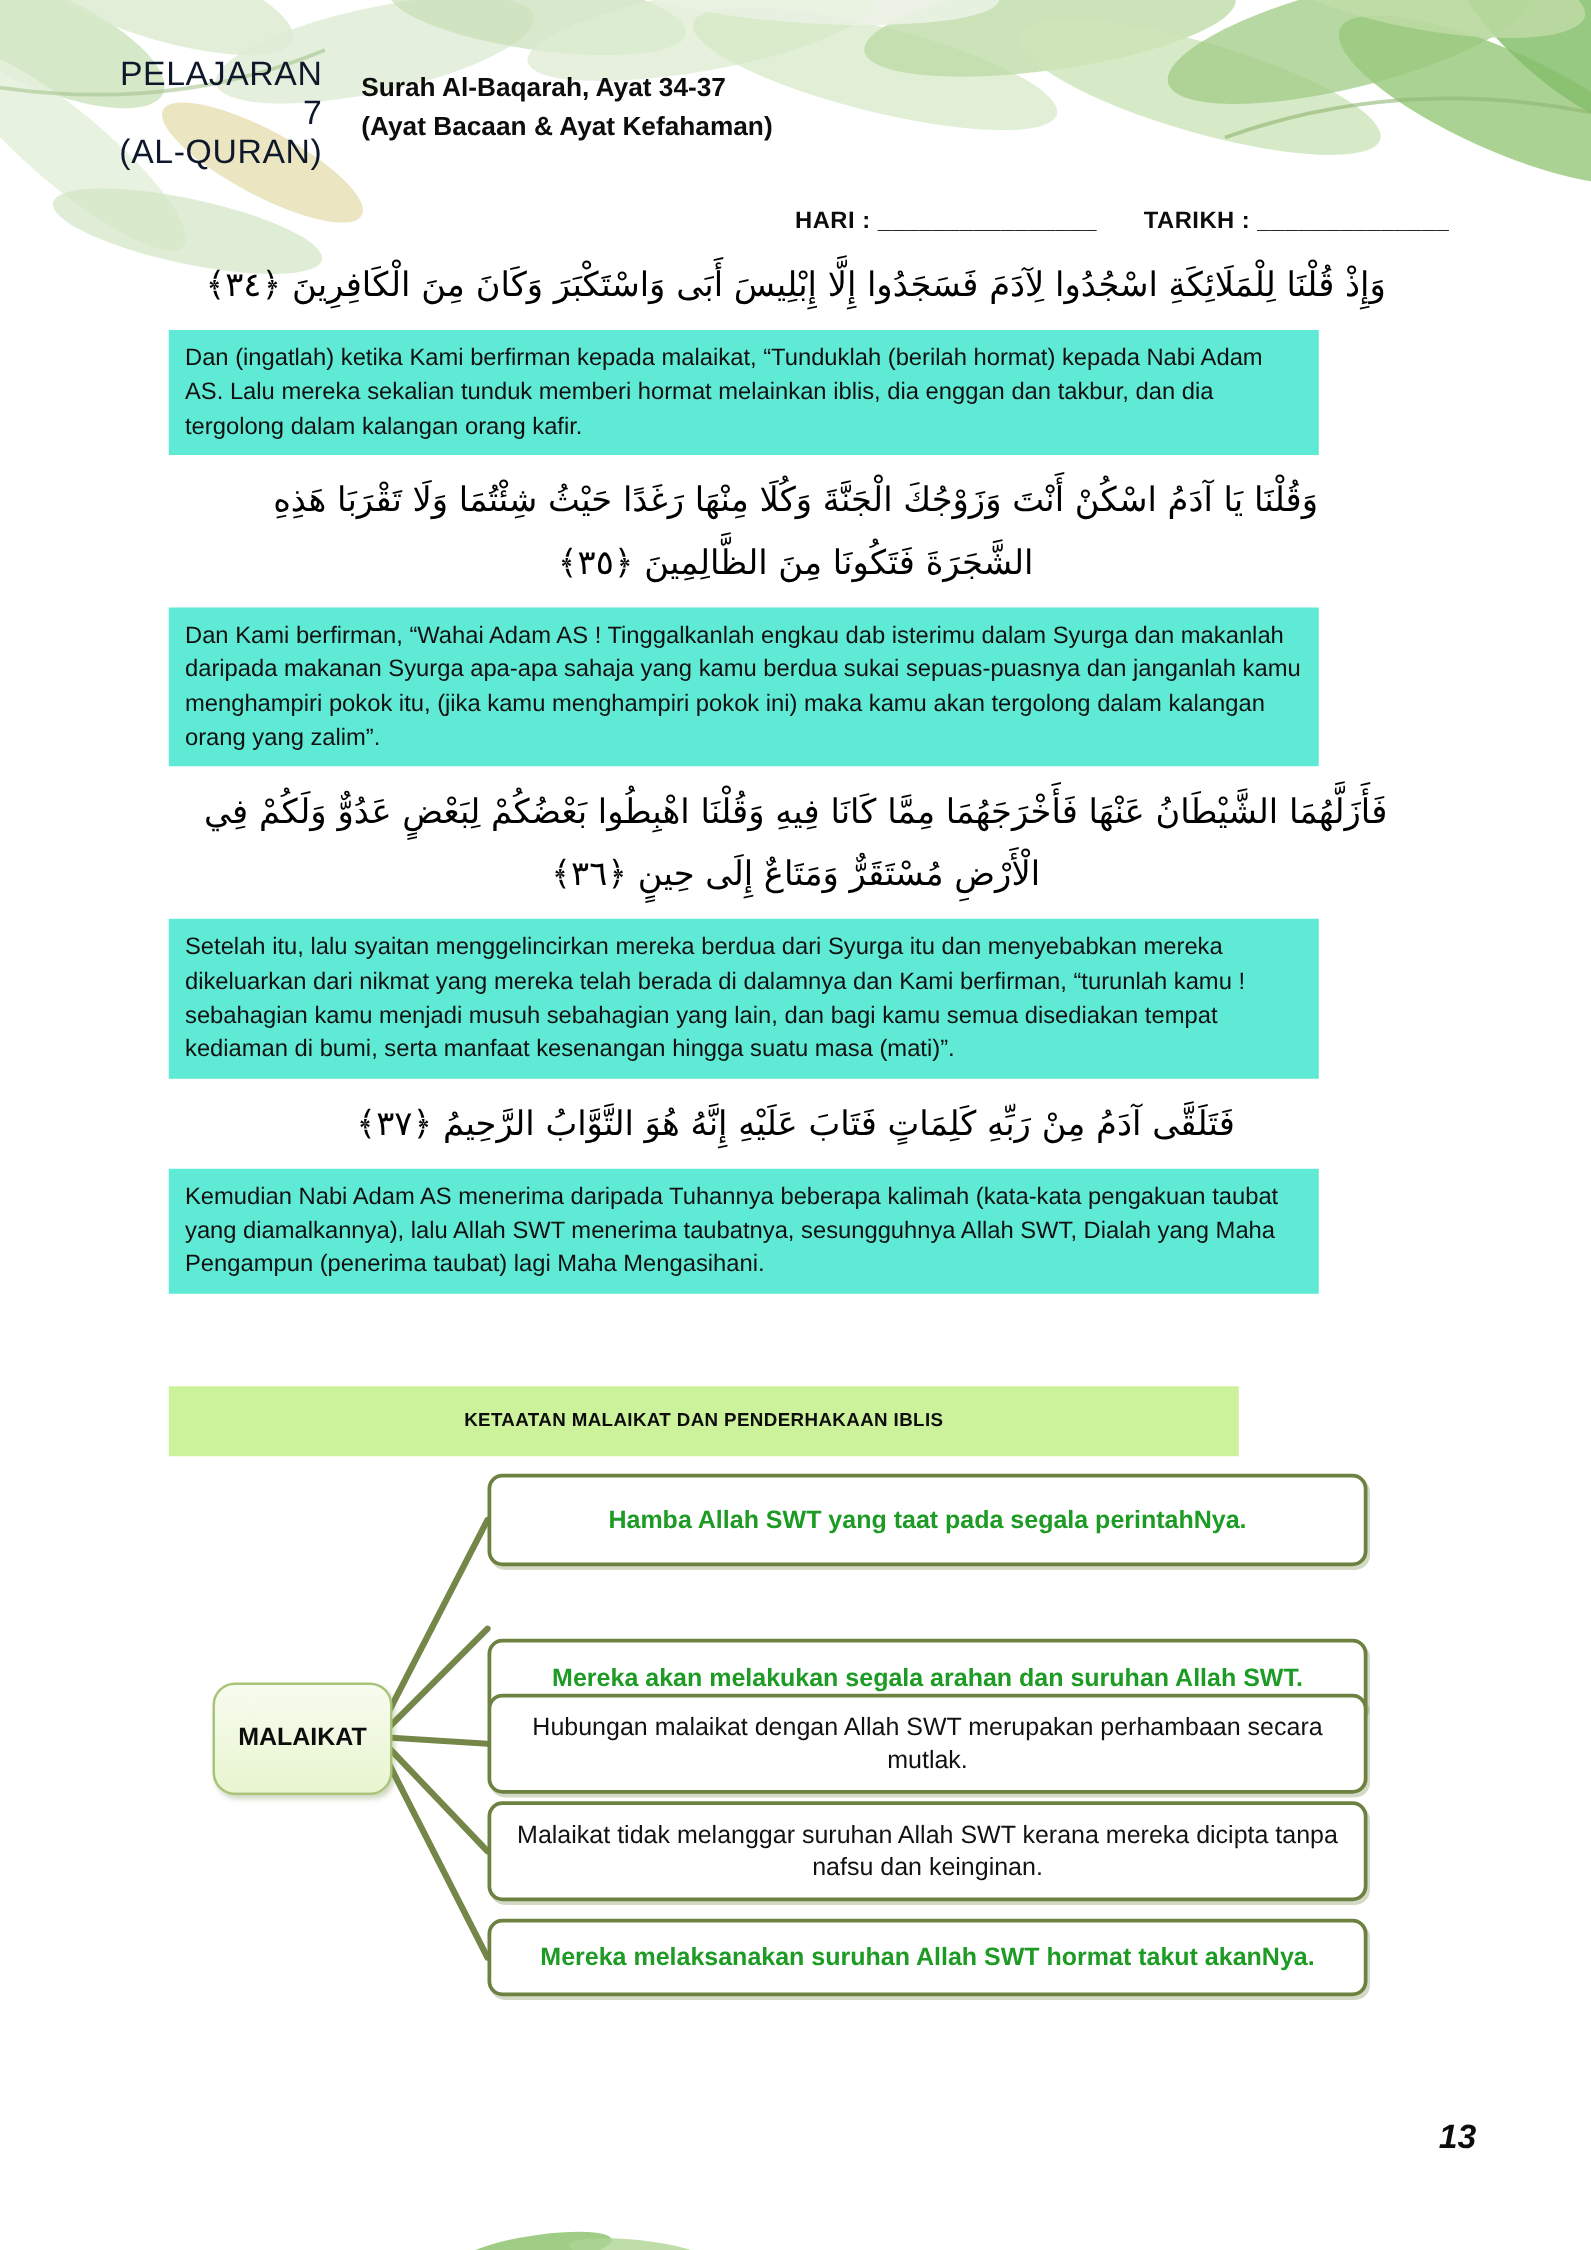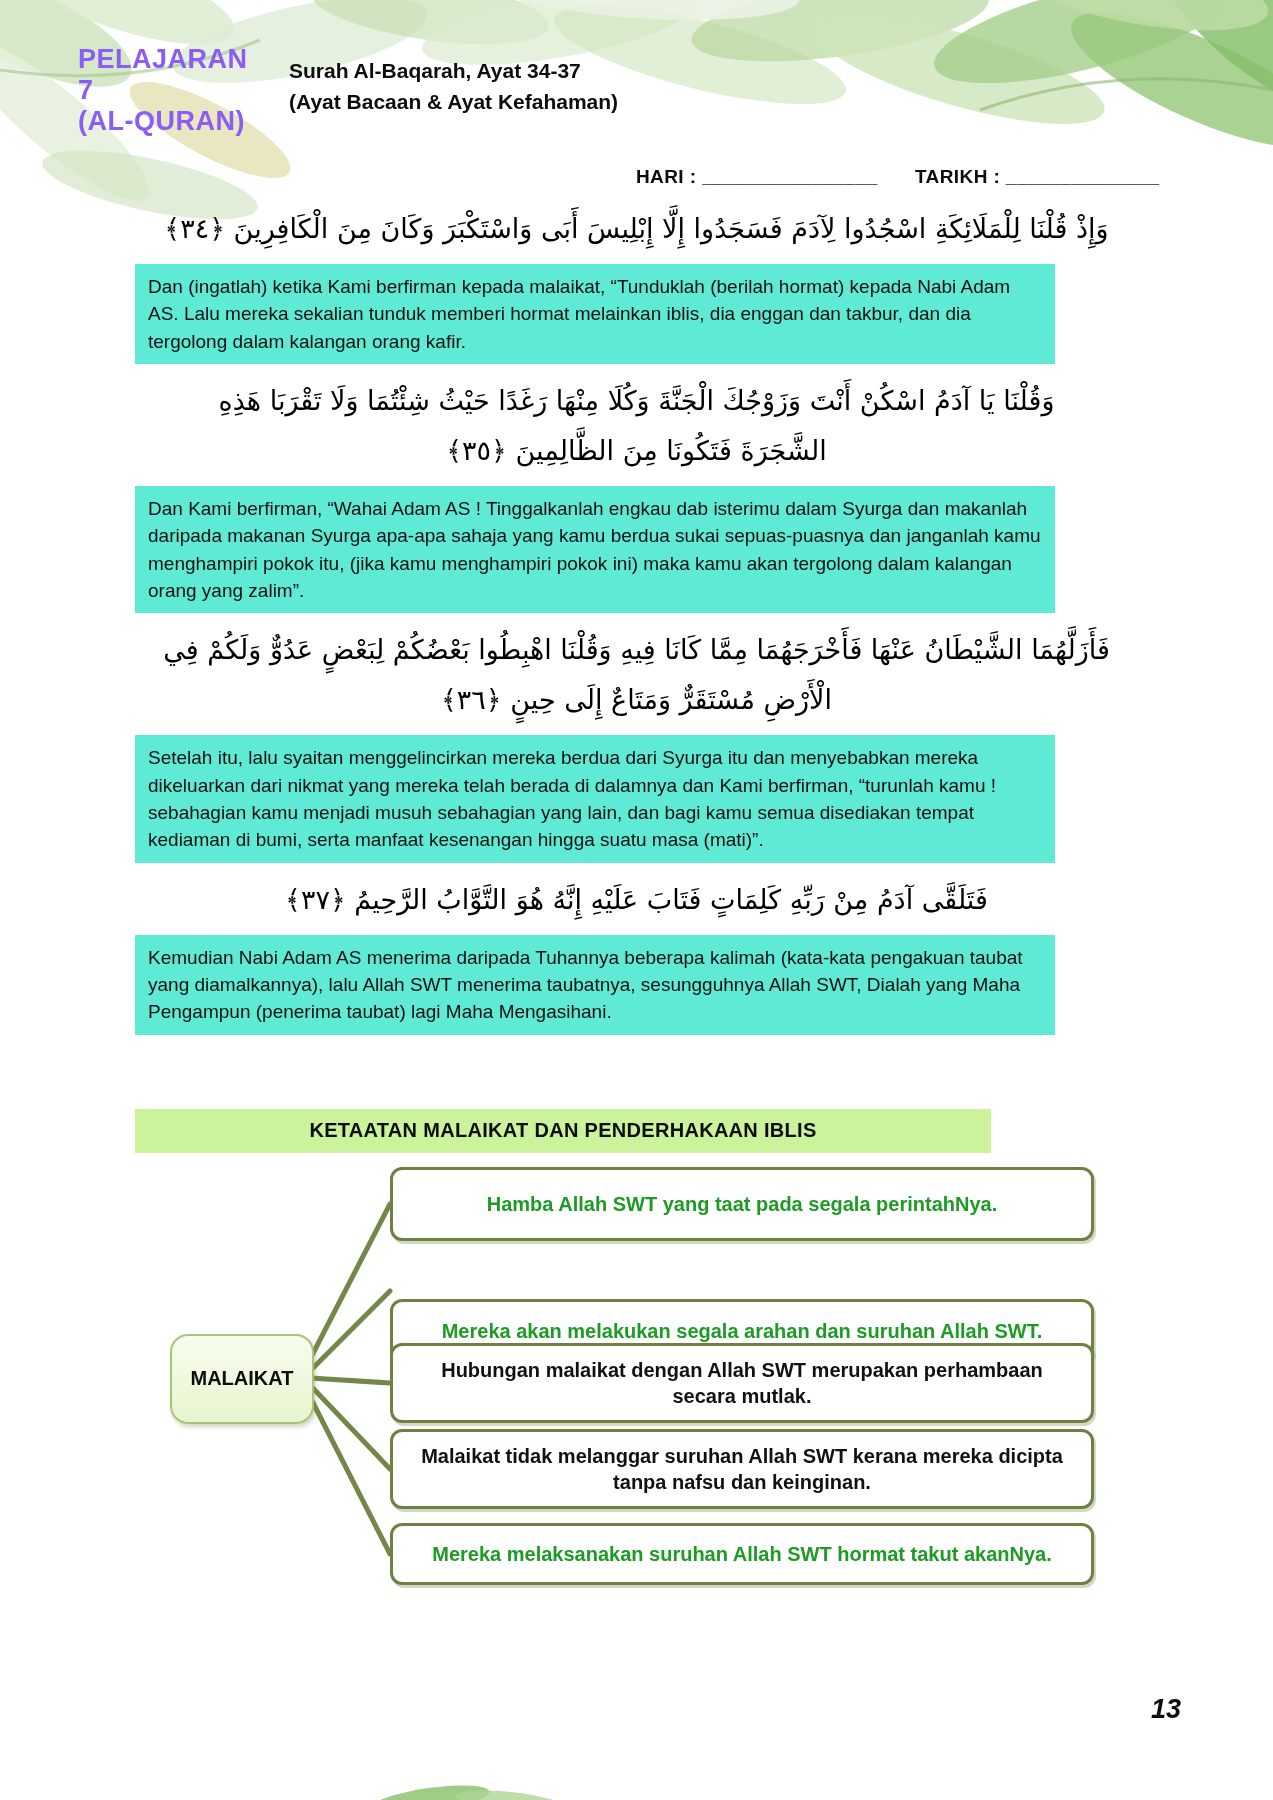--- a/index.html
+++ b/index.html
@@ -5,22 +5,22 @@
   html,body{margin:0;padding:0;}
   body{
     width:1273px;height:1800px;position:relative;overflow:hidden;
     background:#ffffff;font-family:"Liberation Sans",sans-serif;color:#111;
   }
   
   .deco-top{position:absolute;top:0;left:0;width:1273px;height:220px;filter:blur(.5px);}
   .deco-bottom{position:absolute;bottom:0;left:0;width:1273px;height:26px;filter:blur(.5px);}
   
   .badge{
-    position:absolute;left:78px;top:44px;width:180px;text-align:left;
-    font-weight:bold;font-size:27px;line-height:1.15;letter-spacing:.5px;color:#8b5cf6;
+    position:absolute;left:78px;top:44px;width:180px;text-align:right;
+    font-weight:normal;font-size:27px;line-height:1.15;letter-spacing:.5px;color:#0f172a;
   }
   .titles{position:absolute;left:289px;top:52px;}
   .main-title{font-weight:bold;font-size:28px;letter-spacing:.2px;color:#0d0d0d;}
   .sub-title{font-weight:bold;font-size:21px;margin-top:7px;color:#0d0d0d;}
   .hari-row{
     position:absolute;top:166px;left:636px;width:565px;
     font-weight:bold;font-size:19px;letter-spacing:.4px;white-space:nowrap;color:#0d0d0d;
   }
   .hari-row .gap{display:inline-block;width:26px;}
   
@@ -28,40 +28,40 @@
   .arabic{
     direction:rtl;text-align:center;font-family:"DejaVu Sans",sans-serif;
     font-size:27px;line-height:1.85;color:#000;margin:6px 40px 4px 40px;
   }
   .trans{
     background:#5eead4;margin:10px 0 12px 135px;width:920px;box-sizing:border-box;
     padding:9px 13px;font-size:19px;line-height:1.44;color:#101010;
   }
   
   .diagram-title{
-    background:#ccf29c;margin:74px 0 0 135px;width:856px;height:44px;
+    background:#ccf29c;margin:74px 0 0 135px;width:856px;height:56px;
     display:flex;align-items:center;justify-content:center;
-    font-weight:bold;font-size:20px;letter-spacing:.3px;color:#0d0d0d;
+    font-weight:bold;font-size:15px;letter-spacing:.3px;color:#0d0d0d;
   }
   .diagram{position:relative;height:430px;margin-top:14px;}
   .connectors{position:absolute;left:0;top:0;width:1273px;height:430px;}
   .dnode{
     position:absolute;left:170px;top:167px;width:140px;height:86px;
     border:2px solid #a9c478;border-radius:18px;
     background:linear-gradient(#f7fcef,#e8f5cf);
     box-shadow:2px 3px 4px rgba(120,140,80,.35);
     display:flex;align-items:center;justify-content:center;
     font-weight:bold;font-size:20px;color:#0d0d0d;
   }
   .dbox{
     position:absolute;left:390px;width:704px;box-sizing:border-box;
     border:3px solid #6d8140;border-radius:12px;background:#fff;
     box-shadow:2px 3px 0 rgba(109,129,64,.3);
     display:flex;align-items:center;justify-content:center;
-    text-align:center;padding:6px 20px;line-height:1.3;font-weight:bold;
+    text-align:center;padding:6px 20px;line-height:1.3;
   }
   .dbox.green{color:#1d9b24;font-weight:bold;font-size:20px;}
   .dbox.black{color:#111;font-size:20px;}
   .b1{top:0;height:74px;}
   .b2{top:92px;height:64px;margin-top:40px;}
   .b3{top:176px;height:80px;}
   .b4{top:262px;height:80px;}
   .b5{top:356px;height:62px;}
   
   .page-num{

